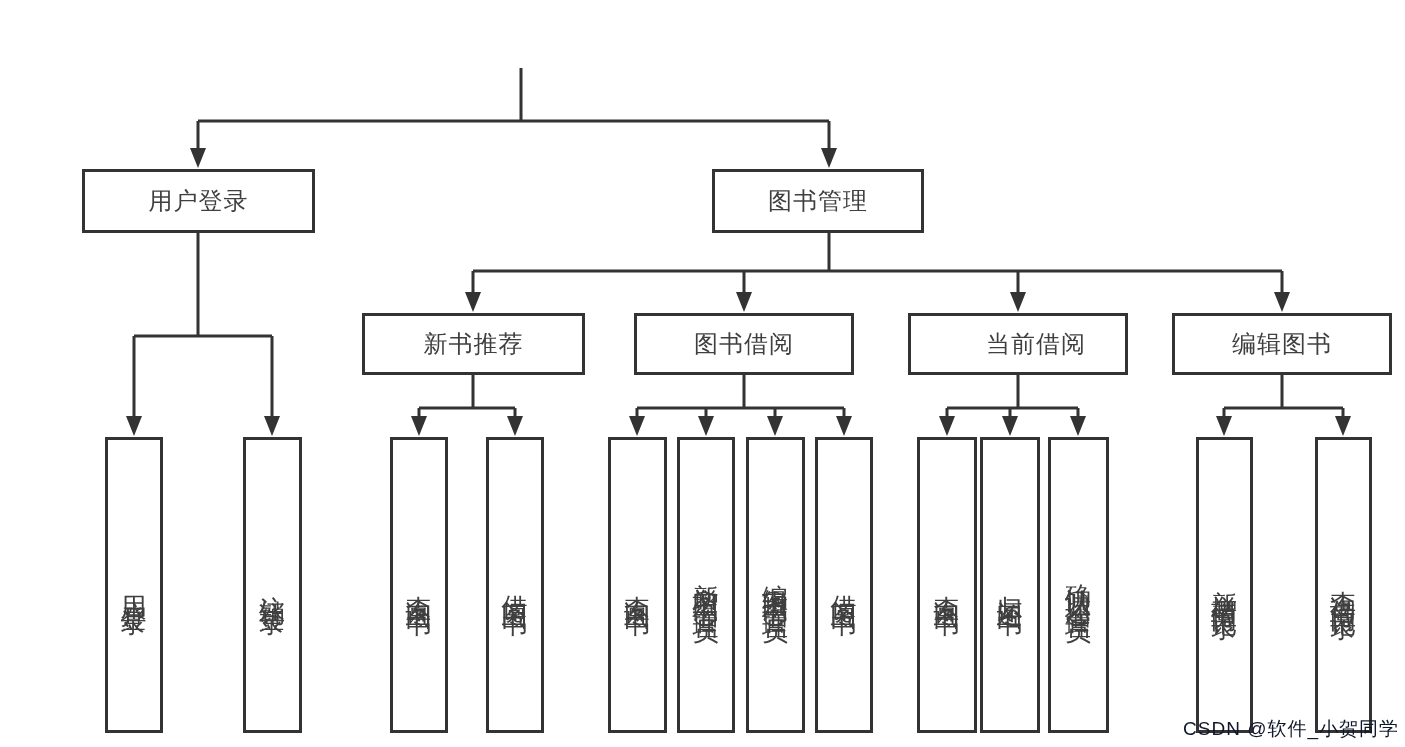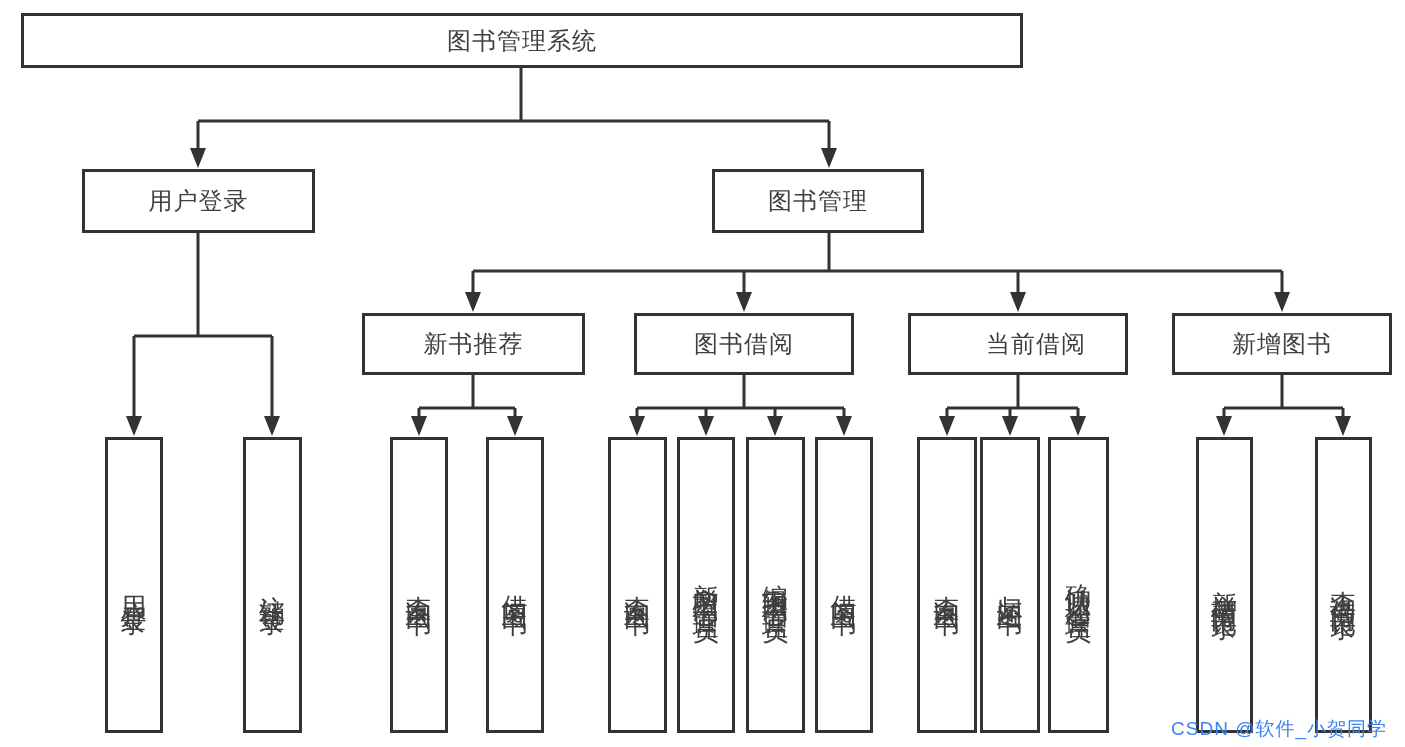--- a/index.html
+++ b/index.html
@@ -25,23 +25,23 @@
   .node.h .label { font-size: 24px; letter-spacing: 1px; white-space: nowrap; }
   .node.v .label {
     writing-mode: vertical-rl;
     text-orientation: mixed;
     font-size: 26px;
     letter-spacing: 5px;
     line-height: 1;
   }
   .watermark {
     position: absolute;
-    right: 18px;
+    right: 6px;
     bottom: 5px;
-    color: #3b82f6;
+    color: #0f172a;
     font-size: 19px;
     letter-spacing: 1px;
     white-space: nowrap;
   }
 </style>
 </head>
 <body>
 
 <div class="canvas">
 
@@ -71,42 +71,39 @@
       M767 416 L783 416 L775 436 Z
       M836 416 L852 416 L844 436 Z
       M939 416 L955 416 L947 436 Z
       M1002 416 L1018 416 L1010 436 Z
       M1070 416 L1086 416 L1078 436 Z
       M1216 416 L1232 416 L1224 436 Z
       M1335 416 L1351 416 L1343 436 Z
     "></path>
   </svg>
 
-  <div class="node h" style="left:21px; top:13px; width:1002px; height:55px;">
-    <span class="label">图书管理系统</span>
-  </div>
 
   <div class="node h" style="left:82px; top:169px; width:233px; height:64px;">
     <span class="label">用户登录</span>
   </div>
   <div class="node h" style="left:712px; top:169px; width:212px; height:64px;">
     <span class="label">图书管理</span>
   </div>
 
   <div class="node h" style="left:634px; top:313px; width:220px; height:62px;">
     <span class="label">图书借阅</span>
   </div>
   <div class="node h" style="left:362px; top:313px; width:223px; height:62px;">
     <span class="label">新书推荐</span>
   </div>
   <div class="node h" style="left:908px; top:313px; width:220px; height:62px;padding-left:36px;">
     <span class="label">当前借阅</span>
   </div>
   <div class="node h" style="left:1172px; top:313px; width:220px; height:62px;">
-    <span class="label">新增图书</span>
+    <span class="label">编辑图书</span>
   </div>
 
   <div class="node v" style="left:105px; top:437px; width:58px; height:296px;">
     <span class="label">用户登录</span>
   </div>
   <div class="node v" style="left:243px; top:437px; width:59px; height:296px;">
     <span class="label">注销登录</span>
   </div>
 
   <div class="node v" style="left:390px; top:437px; width:58px; height:296px;">

